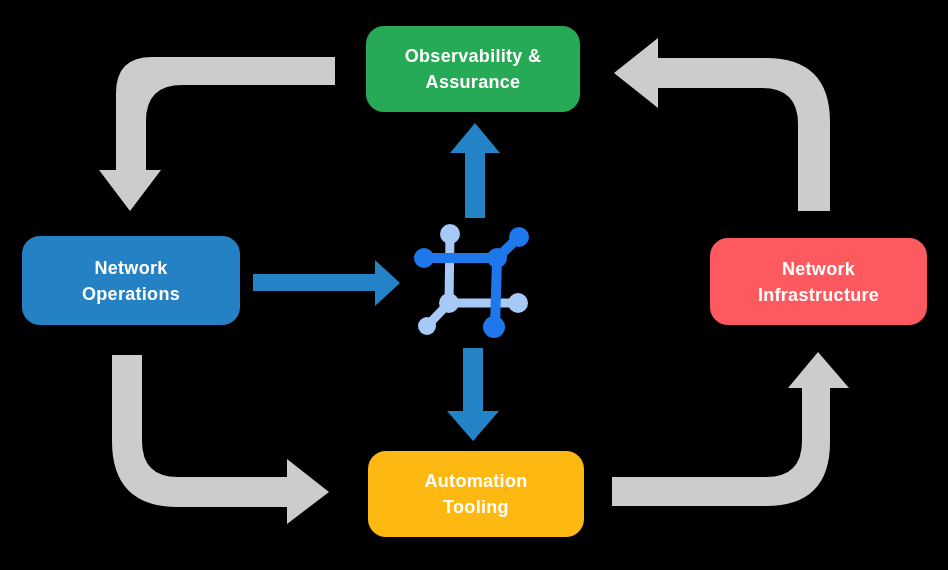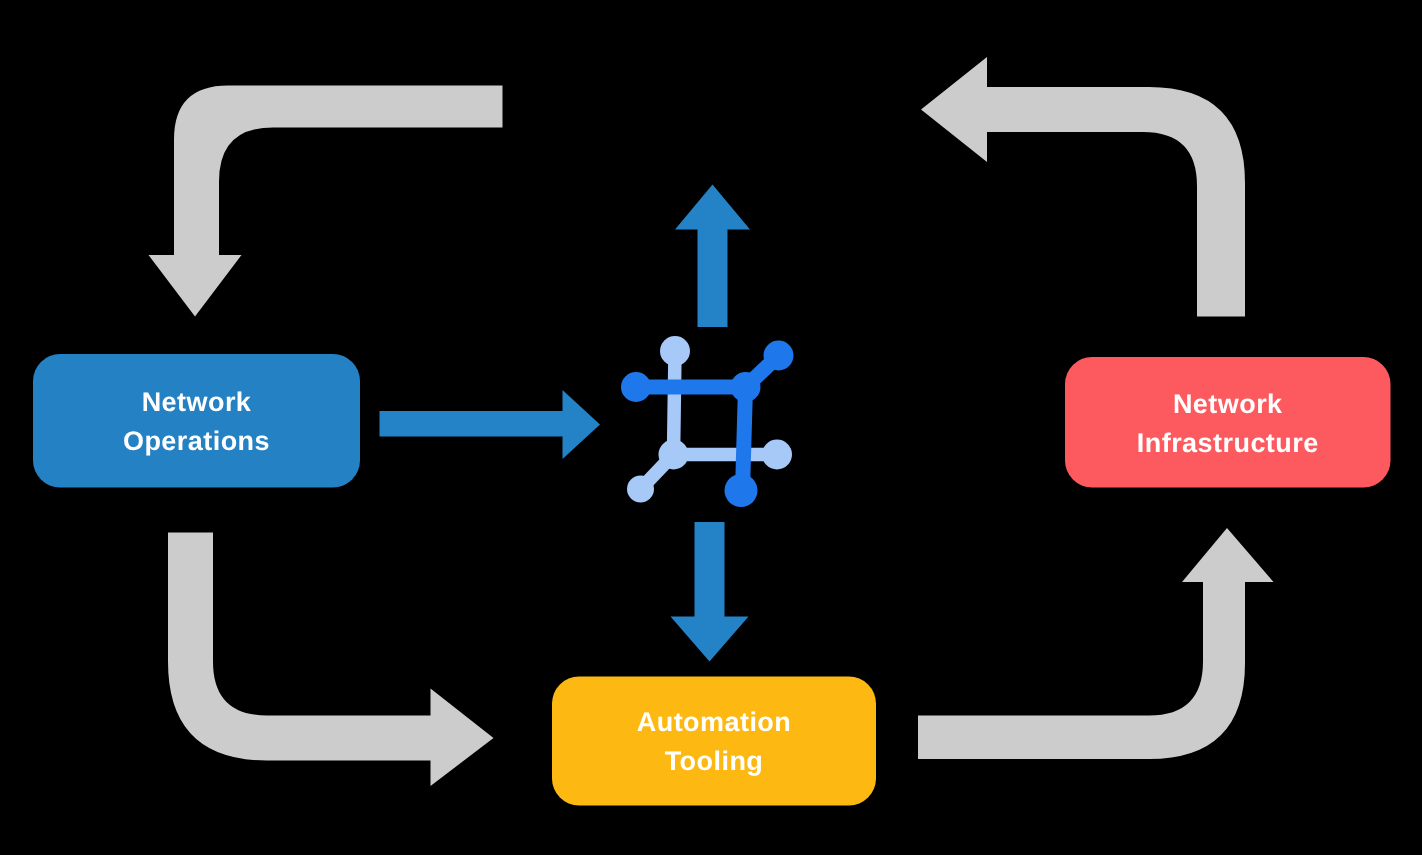--- a/index.html
+++ b/index.html
@@ -51,20 +51,24 @@
       <line class="icon-line icon-line-dark" x1="424" y1="258" x2="497" y2="258" stroke="#1f78eb"></line>
       <line class="icon-line icon-line-dark" x1="497" y1="258" x2="518" y2="238" stroke="#1f78eb"></line>
       <line class="icon-line icon-line-dark" x1="497" y1="258" x2="495" y2="327" stroke="#1f78eb"></line>
       <circle cx="424" cy="258" r="10" fill="#1f78eb"></circle>
       <circle cx="497" cy="258" r="10" fill="#1f78eb"></circle>
       <circle cx="519" cy="237" r="10" fill="#1f78eb"></circle>
       <circle cx="494" cy="327" r="11" fill="#1f78eb"></circle>
     </g>
   </svg>
 
+  <div class="node node-observability">
+    <span class="node-label">Observability &amp;
+Assurance</span>
+  </div>
 
   <div class="node node-operations">
     <span class="node-label">Network
 Operations</span>
   </div>
 
   <div class="node node-infrastructure">
     <span class="node-label">Network
 Infrastructure</span>
   </div>

